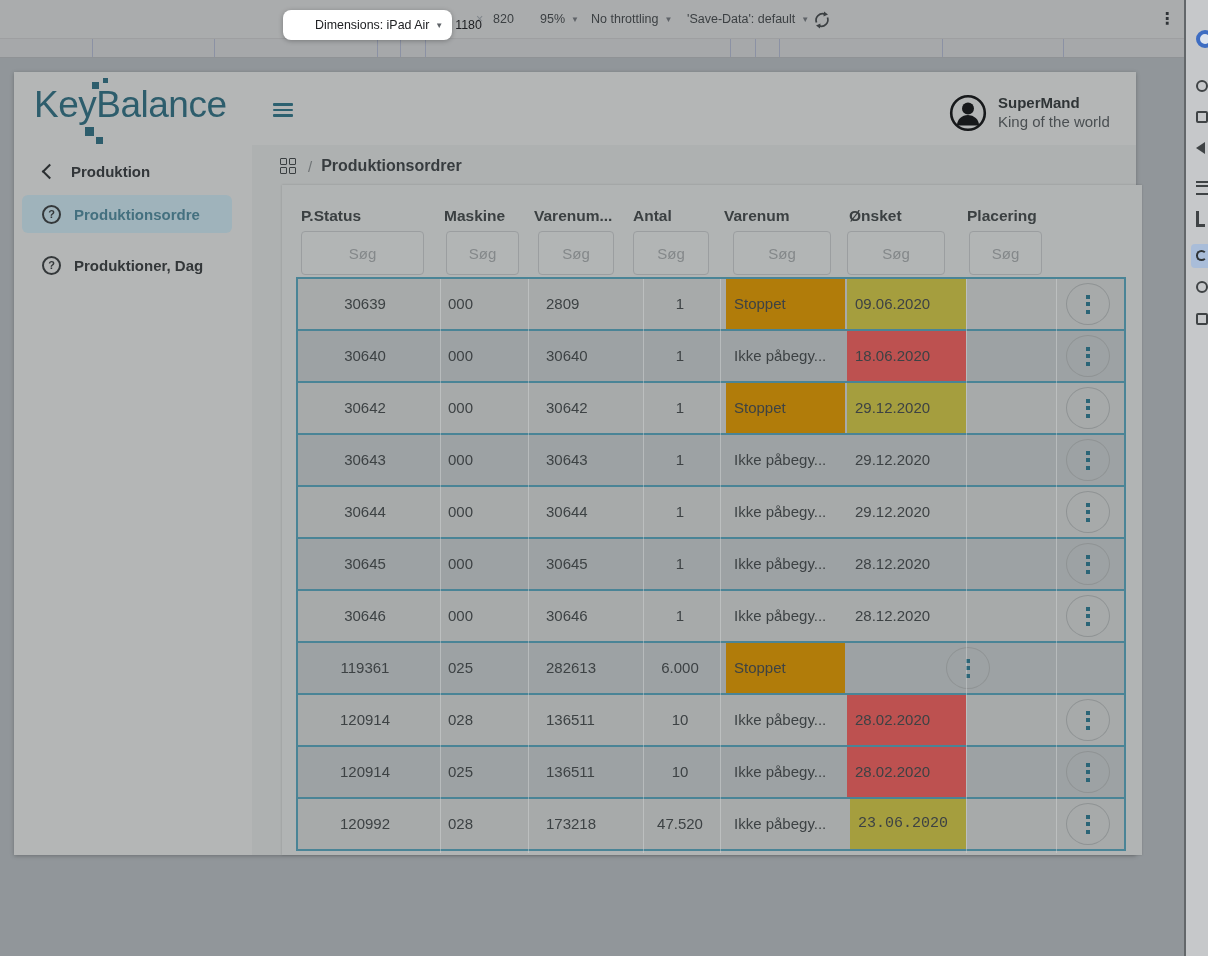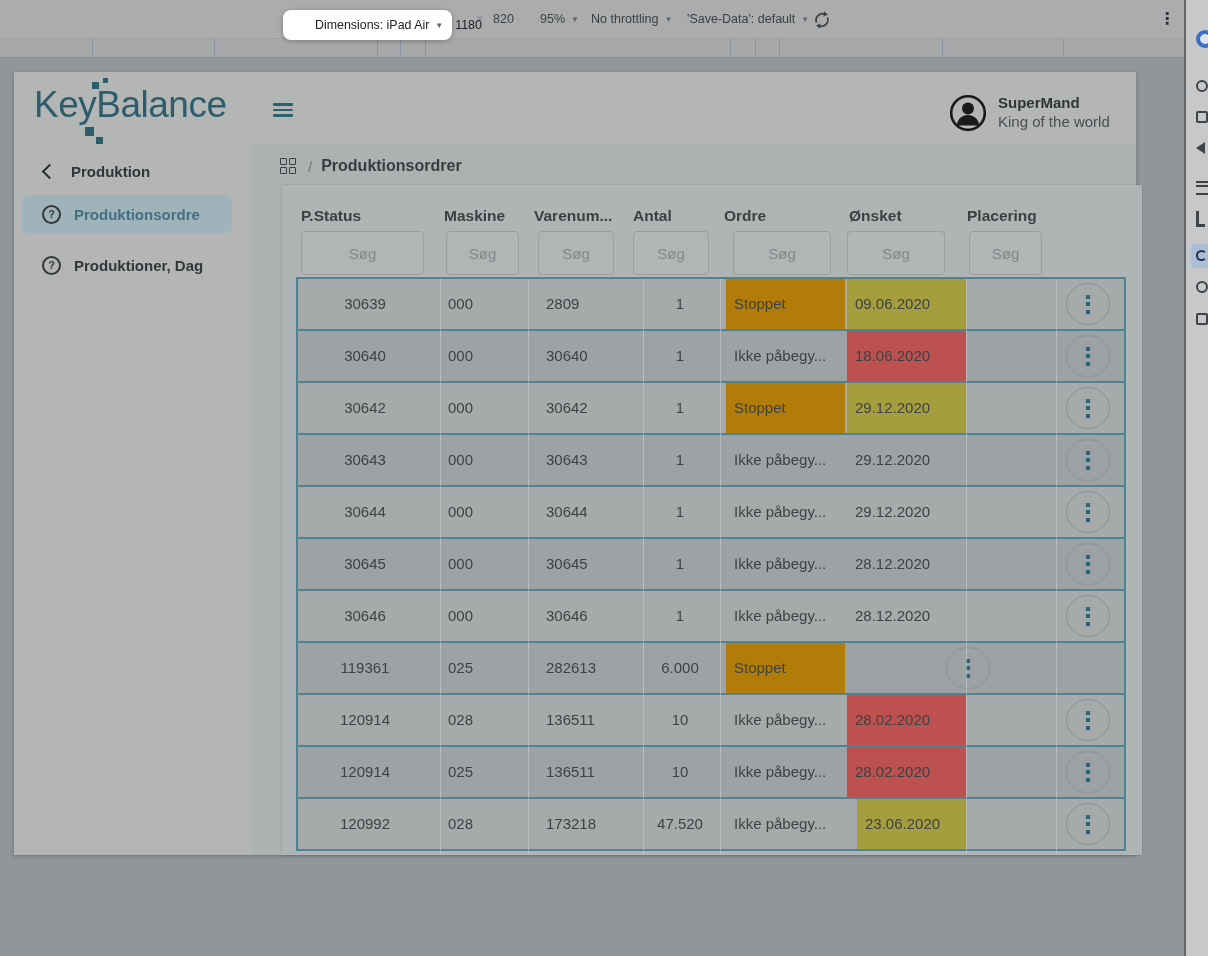--- a/index.html
+++ b/index.html
@@ -402,21 +402,21 @@
             </div>
             <div class="row odd">
               <div class="cell r" style="width: 142px; padding-right: 8px;">120992</div>
               <div class="cell " style="width: 88px; padding-left: 8px;">028</div>
               <div class="cell " style="width: 115px; padding-left: 18px;">173218</div>
               <div class="cell r" style="width: 77px; padding-right: 3px;">47.520</div>
               <div class="cell " style="width: 126px;">
                 <div class="colored cell-none" style="margin-left: 6px; width: 119px;">Ikke påbegy...</div>
               </div>
               <div class="cell " style="width: 120px;">
-                <div class="colored cell-yellow" style="margin-left: 11px; width: 137px;">23.06.2020</div>
+                <div class="colored cell-yellow" style="margin-left: 4px; width: 137px; font-family: Liberation Mono, monospace;">23.06.2020</div>
               </div>
               <div class="cell " style="width: 86px;"></div>
               <div class="cell kebab-cell" style="width: 72px;">
                 <div class="kebab-btn">
                   <i></i>
                   <i></i>
                   <i></i>
                 </div>
               </div>
             </div>
@@ -428,21 +428,21 @@
             <div class="col-div" style="left: 758px; height: 574px;"></div>
           </div>
       <div class="col-header" style="left: 19px;">P.Status</div>
           <input class="search-input" placeholder="Søg" style="left: 19px; width: 123px;">
           <div class="col-header" style="left: 162px;">Maskine</div>
           <input class="search-input" placeholder="Søg" style="left: 164px; width: 73px;">
           <div class="col-header" style="left: 252px;">Varenum...</div>
           <input class="search-input" placeholder="Søg" style="left: 256px; width: 76px;">
           <div class="col-header" style="left: 351px;">Antal</div>
           <input class="search-input" placeholder="Søg" style="left: 351px; width: 76px;">
-          <div class="col-header" style="left: 442px;">Ordre</div>
+          <div class="col-header" style="left: 442px;">Varenum</div>
           <input class="search-input" placeholder="Søg" style="left: 451px; width: 98px;">
           <div class="col-header" style="left: 567px;">Ønsket</div>
           <input class="search-input" placeholder="Søg" style="left: 565px; width: 98px;">
           <div class="col-header" style="left: 685px;">Placering</div>
           <input class="search-input" placeholder="Søg" style="left: 687px; width: 73px;">
         </div>
     </div>
 
   </div>
 </div>

